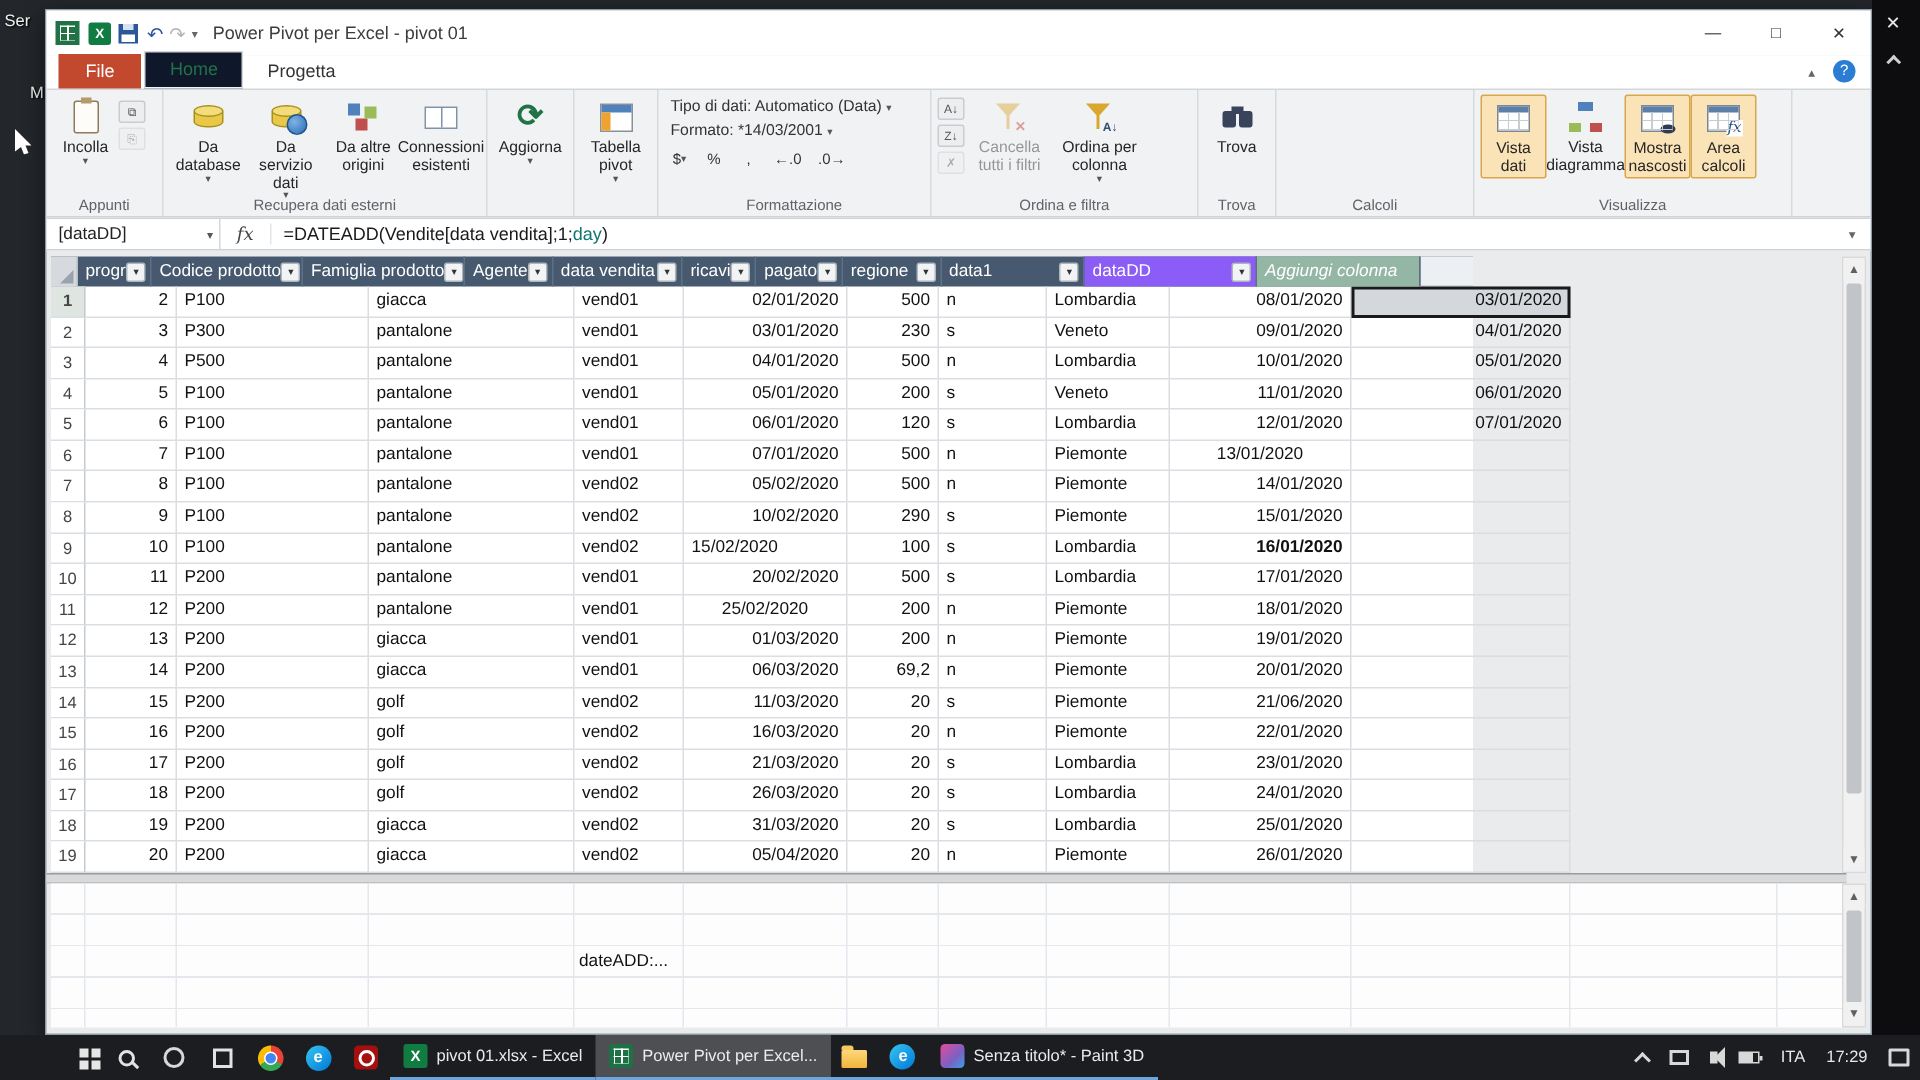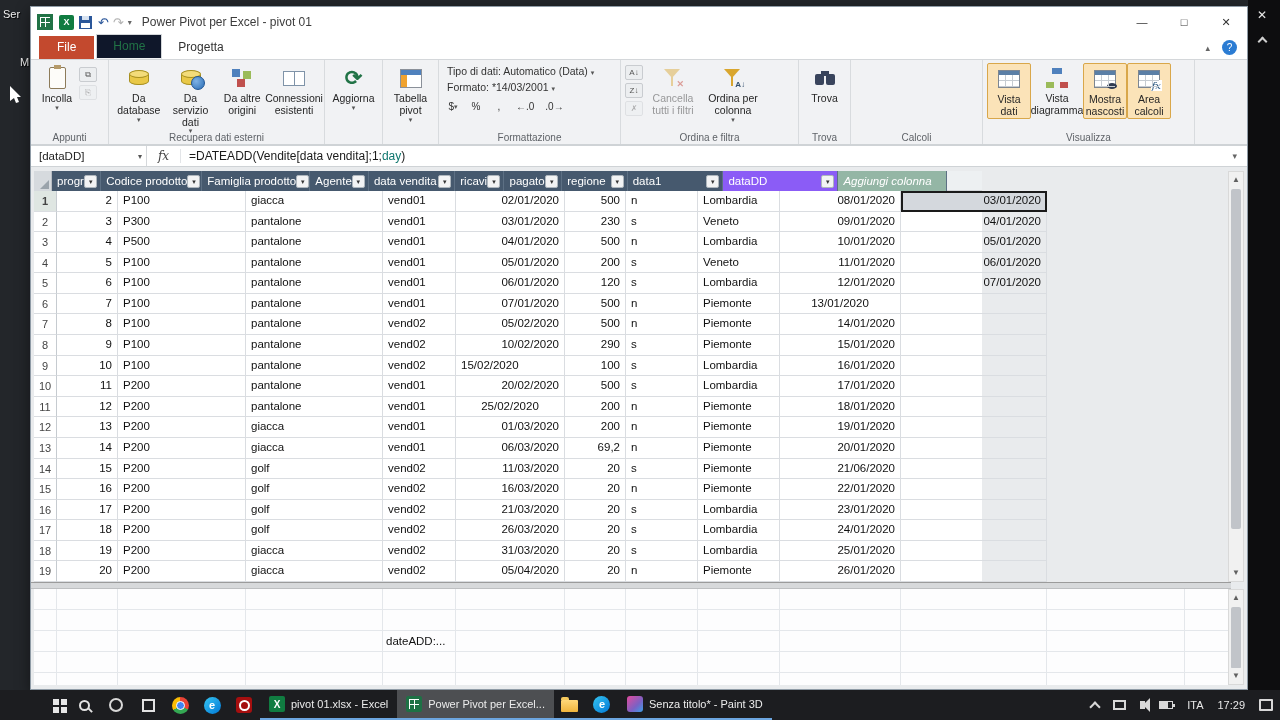--- a/index.html
+++ b/index.html
@@ -567,21 +567,21 @@
         <div class="g-row">
           <div class="g-rn">9</div>
           <div class="g-c" style="width: 61px; text-align: right;">10</div>
           <div class="g-c" style="width: 128px; text-align: left;">P100</div>
           <div class="g-c" style="width: 137px; text-align: left;">pantalone</div>
           <div class="g-c" style="width: 73px; text-align: left;">vend02</div>
           <div class="g-c" style="width: 109px; text-align: left;">15/02/2020</div>
           <div class="g-c" style="width: 61px; text-align: right;">100</div>
           <div class="g-c" style="width: 72px; text-align: left;">s</div>
           <div class="g-c" style="width: 82px; text-align: left;">Lombardia</div>
-          <div class="g-c" style="width: 121px; text-align: right;">16/01/2020</div>
+          <div class="g-c" style="width: 121px; text-align: right; font-weight: bold;">16/01/2020</div>
           <div class="g-c" style="width: 146px; text-align: right;"></div>
         </div>
         <div class="g-row">
           <div class="g-rn">10</div>
           <div class="g-c" style="width: 61px; text-align: right;">11</div>
           <div class="g-c" style="width: 128px; text-align: left;">P200</div>
           <div class="g-c" style="width: 137px; text-align: left;">pantalone</div>
           <div class="g-c" style="width: 73px; text-align: left;">vend01</div>
           <div class="g-c" style="width: 109px; text-align: right;">20/02/2020</div>
           <div class="g-c" style="width: 61px; text-align: right;">500</div>

